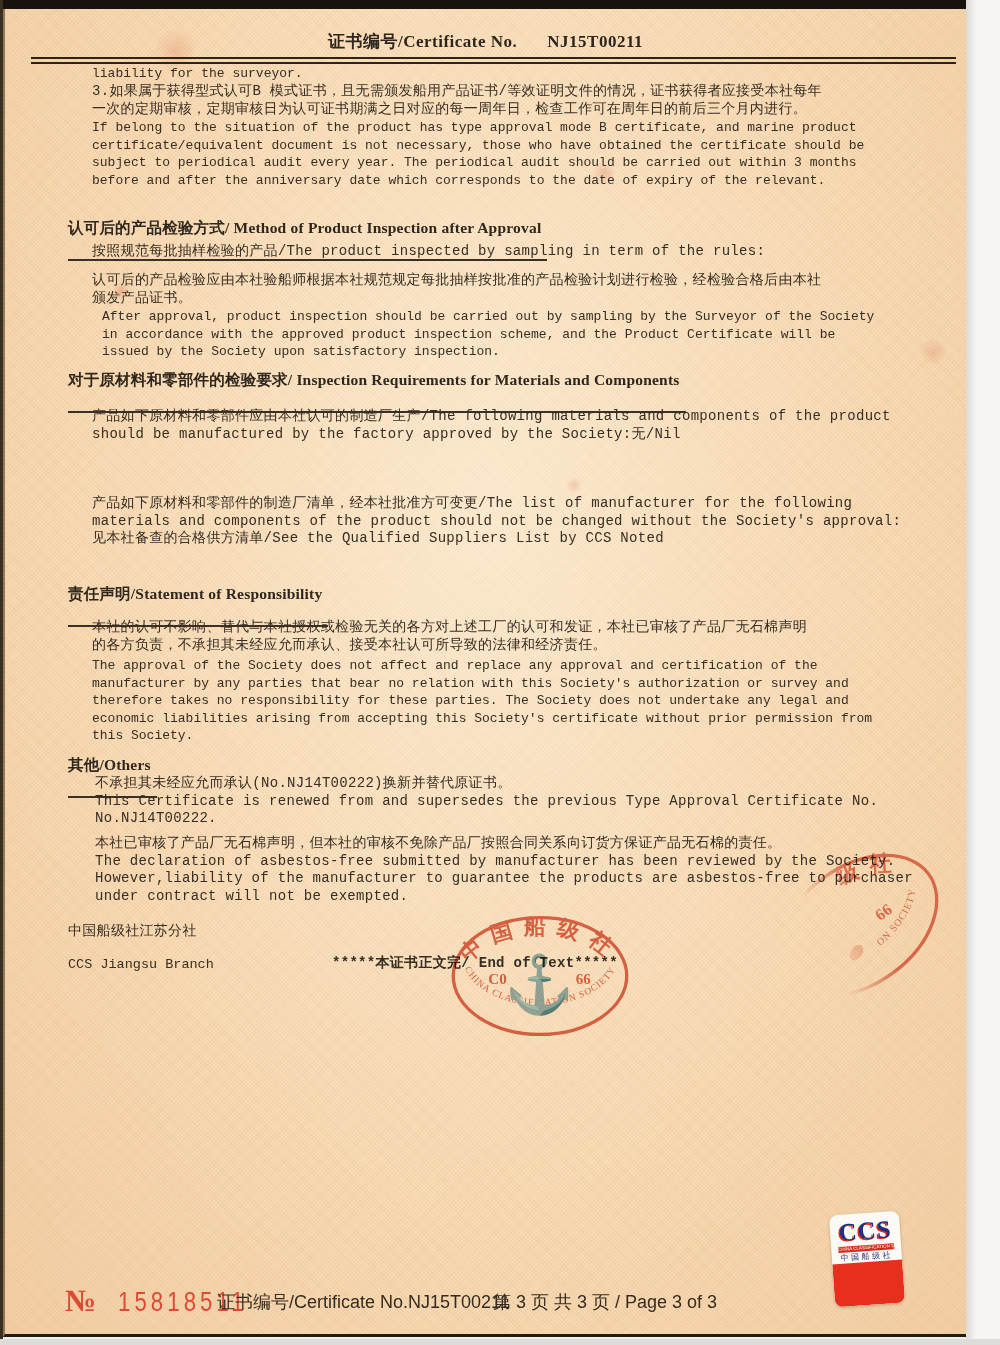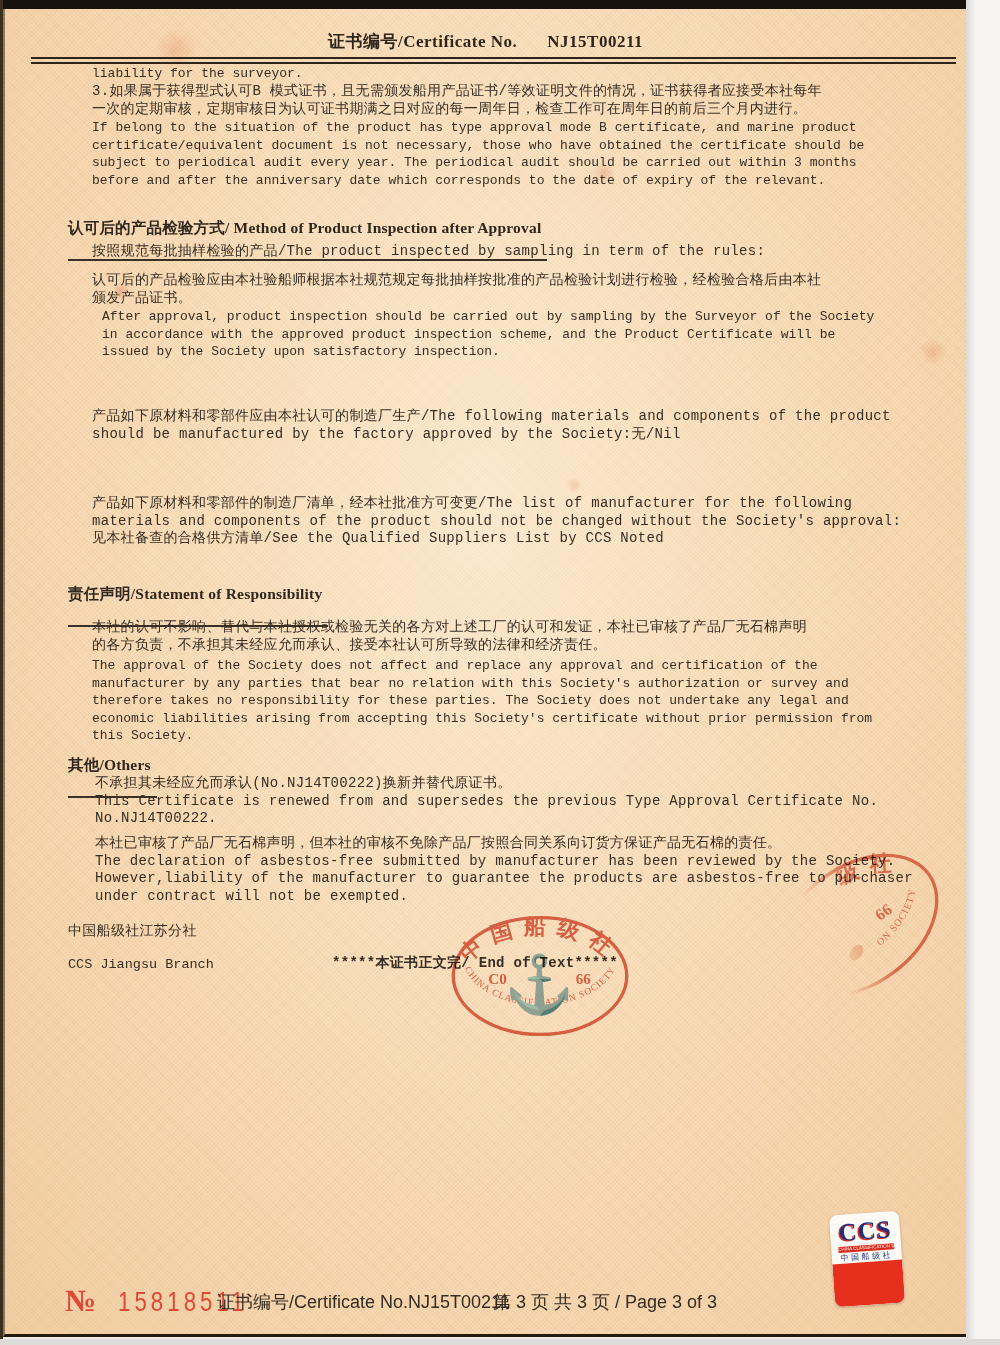--- a/index.html
+++ b/index.html
@@ -82,20 +82,23 @@
     <div class="abs" style="top:200px;left:63px;">
       <span class="heading">认可后的产品检验方式/ Method of Product Inspection after Approval</span>
     </div>
     <div class="abs body-txt cn" style="top:234px;left:87px;">按照规范每批抽样检验的产品/The product inspected by sampling in term of the rules:</div>
     <div class="abs body-txt cn" style="top:263px;left:87px;">认可后的产品检验应由本社验船师根据本社规范规定每批抽样按批准的产品检验计划进行检验，经检验合格后由本社
 颁发产品证书。</div>
     <div class="abs body-txt" style="top:299px;left:87px;margin-left:10px;">After approval, product inspection should be carried out by sampling by the Surveyor of the Society
 in accordance with the approved product inspection scheme, and the Product Certificate will be
 issued by the Society upon satisfactory inspection.</div>
 
+    <div class="abs" style="top:352px;left:63px;">
+      <span class="heading">对于原材料和零部件的检验要求/ Inspection Requirements for Materials and Components</span>
+    </div>
     <div class="abs body-txt cn" style="top:399px;left:87px;">产品如下原材料和零部件应由本社认可的制造厂生产/The following materials and components of the product
 should be manufactured by the factory approved by the Society:无/Nil</div>
     <div class="abs" style="top:566px;left:63px;">
       <span class="heading">责任声明/Statement of Responsibility</span>
     </div>
 
     <div class="abs body-txt cn" style="top:486px;left:87px;">产品如下原材料和零部件的制造厂清单，经本社批准方可变更/The list of manufacturer for the following
 materials and components of the product should not be changed without the Society's approval:
 见本社备查的合格供方清单/See the Qualified Suppliers List by CCS Noted</div>
     <div class="abs body-txt cn" style="top:610px;left:87px;">本社的认可不影响、替代与本社授权或检验无关的各方对上述工厂的认可和发证，本社已审核了产品厂无石棉声明

